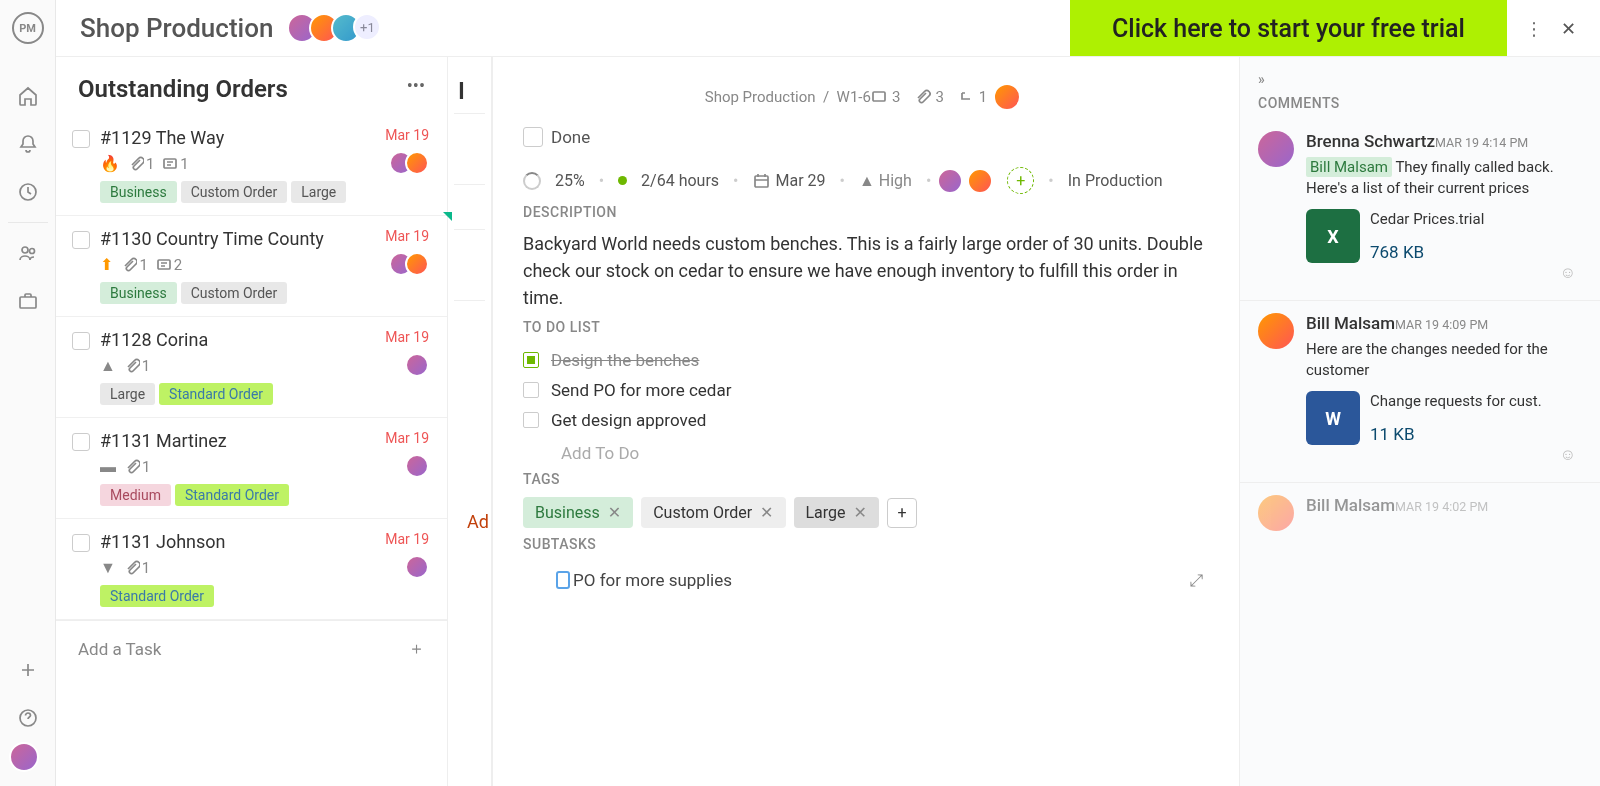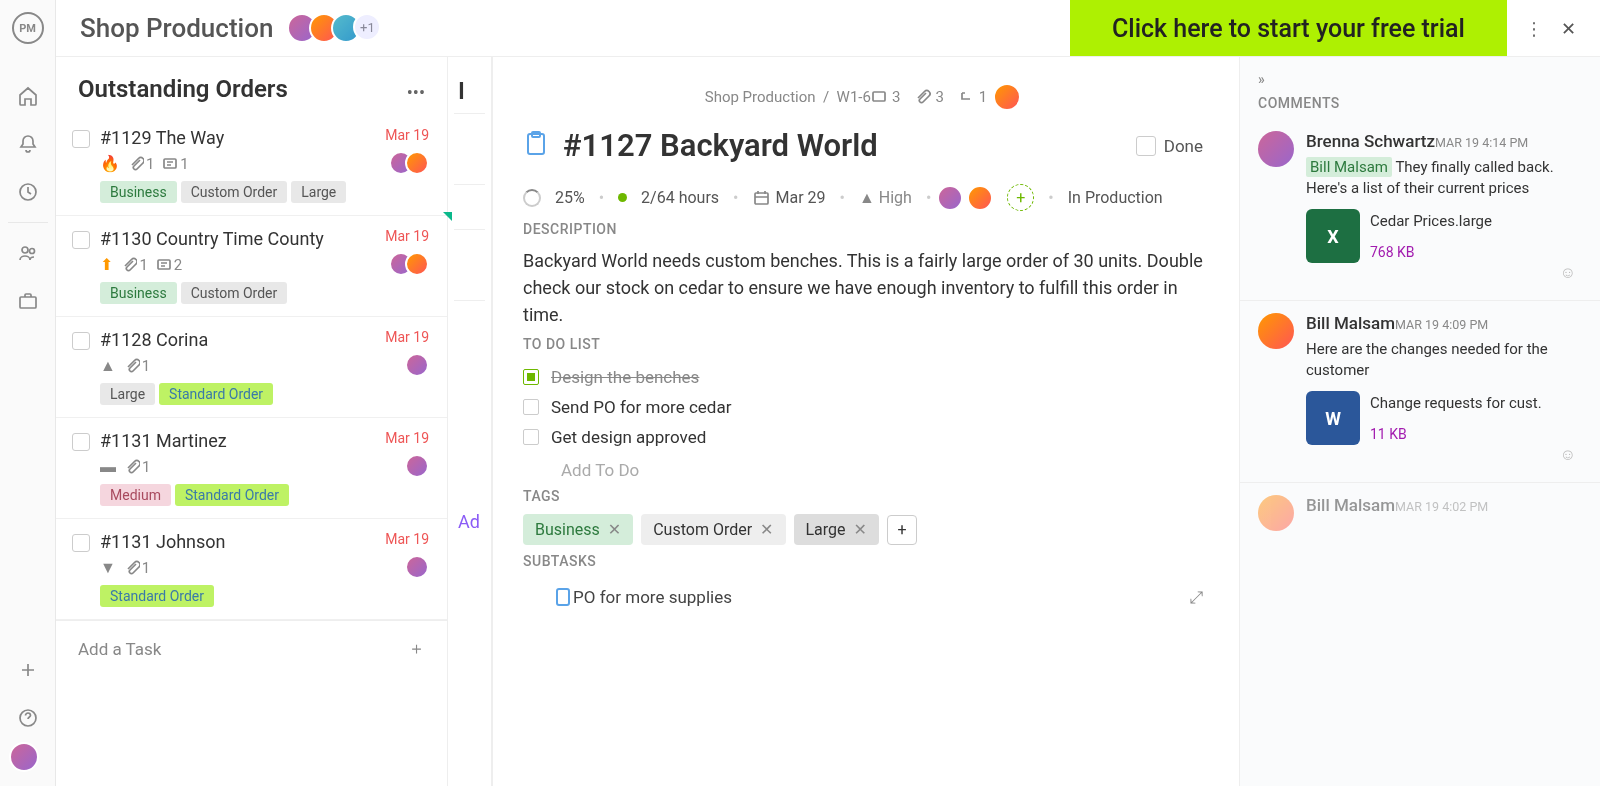--- a/index.html
+++ b/index.html
@@ -18,21 +18,21 @@
 .av { width: 30px; height: 30px; border-radius: 50%; border: 2px solid #fff; margin-left: -8px; }
 .av.a1{background:linear-gradient(135deg,#c69,#96c);} .av.a2{background:linear-gradient(135deg,#f90,#f55);} .av.a3{background:linear-gradient(135deg,#5bc,#39c);}
 .av-plus { width: 28px; height: 28px; border-radius: 50%; background: #eef; color: #889; font-size: 13px; display:flex; align-items:center; justify-content:center; margin-left:-8px; border:2px solid #fff;}
 .topbar-right { margin-left: auto; display:flex; align-items:center; gap:18px; }
 .trial-btn { background: #aef002; color:#222; padding: 14px 42px; font-size: 25px; font-weight:500; border:none; cursor:pointer; }
 .menu-dots { color:#666; cursor:pointer; font-size:18px;}
 .close-x { cursor:pointer; color:#555; font-size:18px;}
 .body-row { flex:1; display:flex; overflow:hidden; border-top: 1px solid #eee;}
 .col { border-right:1px solid #eee; display:flex; flex-direction:column; }
 .col.tasks { width: 392px; background:#fff;}
-.col-header { padding: 18px 22px 12px; display:flex; align-items:flex-end; justify-content:space-between;}
+.col-header { padding: 18px 22px 12px; display:flex; align-items:flex-start; justify-content:space-between;}
 .col-header h2 { font-size: 24px; font-weight:600; color:#333;}
 .task-item { padding: 12px 18px 12px 16px; border-bottom:1px solid #f0f0f0; display:flex; gap:10px; cursor:pointer;}
 .task-item .chk { width:18px; height:18px; border:1.5px solid #ccc; border-radius:3px; margin-top:3px; flex-shrink:0;}
 .task-body { flex:1; }
 .task-title { font-size:18px; color:#333; margin-bottom:6px;}
 .task-meta-row { display:flex; align-items:center; gap:8px; margin-bottom:8px;}
 .task-date { color:#e55; font-size:14px;}
 .task-avs { display:flex; margin-top:4px;}
 .task-avs .av { width:24px; height:24px;}
 .task-right { display:flex; flex-direction:column; align-items:flex-end; gap:4px;}
@@ -83,21 +83,21 @@
 .comment .chead{display:flex;justify-content:flex-start;align-items:baseline;margin-bottom:6px;}
 .comment .cname{font-size:17px;font-weight:500;}
 .comment .ctime{font-size:12.5px;color:#888;}
 .comment .ctext{font-size:15px;line-height:1.4;color:#333;}
 .mention{background:#d4edda;color:#2d7a3e;padding:1px 4px;border-radius:2px;}
 .attach{display:flex;gap:10px;margin-top:10px;align-items:center;}
 .attach .ficon{width:54px;height:54px;border-radius:6px;display:flex;align-items:center;justify-content:center;color:#fff;font-weight:bold;font-size:18px;position:relative;}
 .attach .ficon.xls{background:#1d6f42;} .attach .ficon.doc{background:#2b579a;}
 .attach .finfo{display:flex;flex-direction:column;}
 .attach .fname{font-size:15px;color:#333;}
-.attach .fsize{font-size:14px;color:#a21caf;margin-top:14px;}
+.attach .fsize{font-size:17px;color:#0c4a6e;margin-top:14px;}
 .react{text-align:right;padding:0 6px;}
 .react .sm{color:#bbb;cursor:pointer;}
 .add-comment{margin-top:auto;padding:12px 18px;}
 .add-comment input{width:100%;border:1px solid #ddd;border-radius:4px;padding:10px 12px;font-size:15px;background:#fff;}
 .plus-av{width:27px;height:27px;border:1.5px dashed #6eb800;border-radius:50%;display:inline-flex;align-items:center;justify-content:center;color:#6eb800;font-size:16px;}
 .pri-high{color:#888;display:inline-flex;align-items:center;gap:4px;}
 </style>
 </head>
 <body>
 
@@ -306,21 +306,21 @@
       <div class="add-task">
         <span>Add a Task</span>
         <span>＋</span>
       </div>
     </div>
 
     <div class="col mid">
       <div style="padding:20px 10px 0;font-size:24px;color:#333;font-weight:600;">I</div>
       <div style="height:72px;margin:8px 6px 0;border-top:1px solid #eee;border-bottom:1px solid #eee;"></div>
       <div style="height:72px;margin:44px 6px 0;border-top:1px solid #eee;border-bottom:1px solid #eee;"></div>
-      <div style="position:absolute;bottom:254px;left:10px;font-size:18px;color:#8b5cf6;margin-top:20px;">Ad</div>
+      <div style="position:absolute;bottom:254px;left:19px;font-size:18px;color:#c2410c;margin-top:20px;">Ad</div>
     </div>
 
     <div class="detail-panel">
       <div class="detail-main">
         <div class="dm-inner">
         <div class="crumb">
           <span><span>Shop Production</span> &nbsp;/&nbsp; <span>W1-6</span></span>
           <div class="crumb-right">
             <span class="cnt">
                   <svg width="17" height="17" fill="none" stroke="#888" stroke-width="1.7">
@@ -337,27 +337,20 @@
             <span class="cnt">
                   <svg width="17" height="17" fill="none" stroke="#888" stroke-width="1.7">
                     <path d="M4 4v6h8M4 4h3"></path>
                   </svg>
                   <span>1</span>
                 </span>
             <div class="av a2" style="width:28px;height:28px;"></div>
           </div>
         </div>
         <div class="task-h1-row">
-          <div class="task-h1">
-            <span class="ticon"><svg width="26" height="26" fill="none" stroke="#5aa3e8" stroke-width="2">
-                    <rect x="5" y="3" width="16" height="20" rx="2"></rect>
-                    <rect x="9" y="1" width="8" height="5" rx="1"></rect>
-                  </svg></span>
-            <h1>#1127 Backyard World</h1>
-          </div>
           <div class="done-chk">
                 <div class="box"></div>
                 <span>Done</span>
               </div>
         </div>
         <div class="info-row">
           <span class="circ-prog"></span>
               <span>25%</span>
           <span class="dot">•</span>
           <span class="green-dot"></span>
@@ -438,21 +431,21 @@
           <div class="cav a"></div>
           <div class="cbody">
             <div class="chead">
                 <span class="cname">Brenna Schwartz</span>
                 <span class="ctime">MAR 19 4:14 PM</span>
               </div>
             <div class="ctext"><span class="mention">Bill Malsam</span><span> They finally called back. Here's a list of their current prices</span></div>
             <div class="attach">
               <div class="ficon xls">X</div>
               <div class="finfo">
-                  <span class="fname">Cedar Prices.large</span>
+                  <span class="fname">Cedar Prices.trial</span>
                   <span class="fsize">768 KB</span>
                 </div>
             </div>
             <div class="react"><span class="sm">☺</span></div>
           </div>
         </div>
 
         <div class="comment">
           <div class="cav b"></div>
           <div class="cbody">

